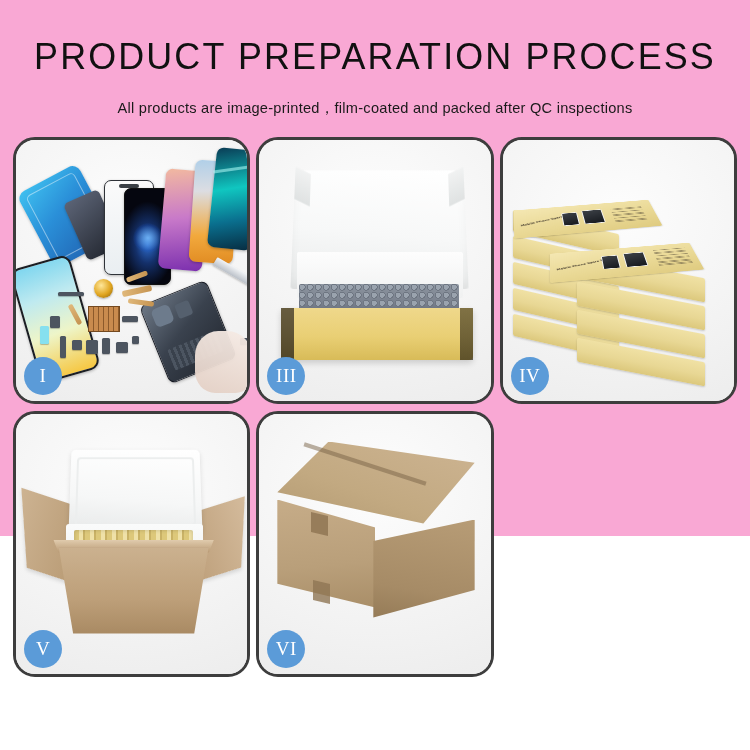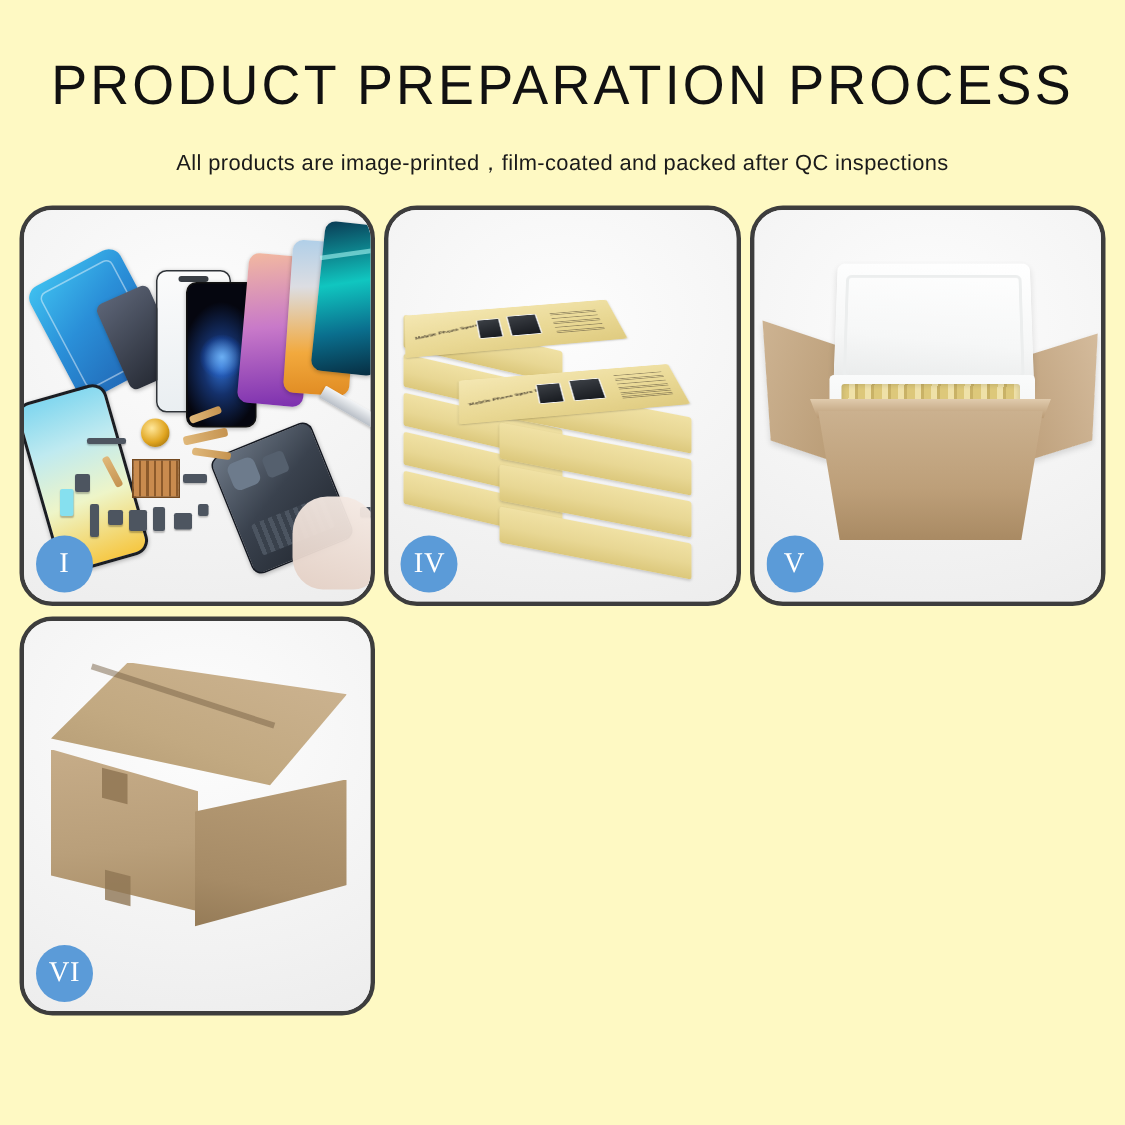--- a/index.html
+++ b/index.html
@@ -9,22 +9,22 @@
     width: 750px;
     height: 750px;
     background: #ffffff;
     font-family: "Liberation Sans", sans-serif;
     overflow: hidden;
   }
 
   .page {
     position: relative;
     width: 750px;
-    height: 750px;
-    background: #fef9c3;
+    height: 536px;
+    background: #f9a8d4;
   }
 
   
   .header {
     position: absolute;
     left: 0; top: 38px;
     width: 750px;
     text-align: center;
   }
   .page-title {
@@ -475,20 +475,31 @@
           <div class="flex-ribbon" style="left:48px;top:172px;width:22px;height:5px;transform:rotate(62deg);"></div>
 
           <div class="tweezers"></div>
           <div class="hand"></div>
         </div>
       </div>
       <div class="badge">I</div>
     </div>
 
 
+    <div class="panel">
+      <div class="panel-stage">
+        <div class="tray-wrap">
+          <div class="tray-lid"></div>
+          <div class="tray-foam"></div>
+          <div class="tray-bubbles"></div>
+          <div class="tray-body"></div>
+        </div>
+      </div>
+      <div class="badge">III</div>
+    </div>
 
     <div class="panel">
       <div class="panel-stage">
         <div class="stack">
 
           <div class="sbox" style="left:4px;top:60px;width:106px;height:22px;transform:skewY(13deg);"></div>
           <div class="sbox" style="left:4px;top:86px;width:106px;height:22px;transform:skewY(13deg);"></div>
           <div class="sbox" style="left:4px;top:112px;width:106px;height:22px;transform:skewY(13deg);"></div>
           <div class="sbox" style="left:4px;top:138px;width:106px;height:22px;transform:skewY(13deg);"></div>
           <div class="sbox" style="left:4px;top:164px;width:106px;height:22px;transform:skewY(13deg);"></div>

